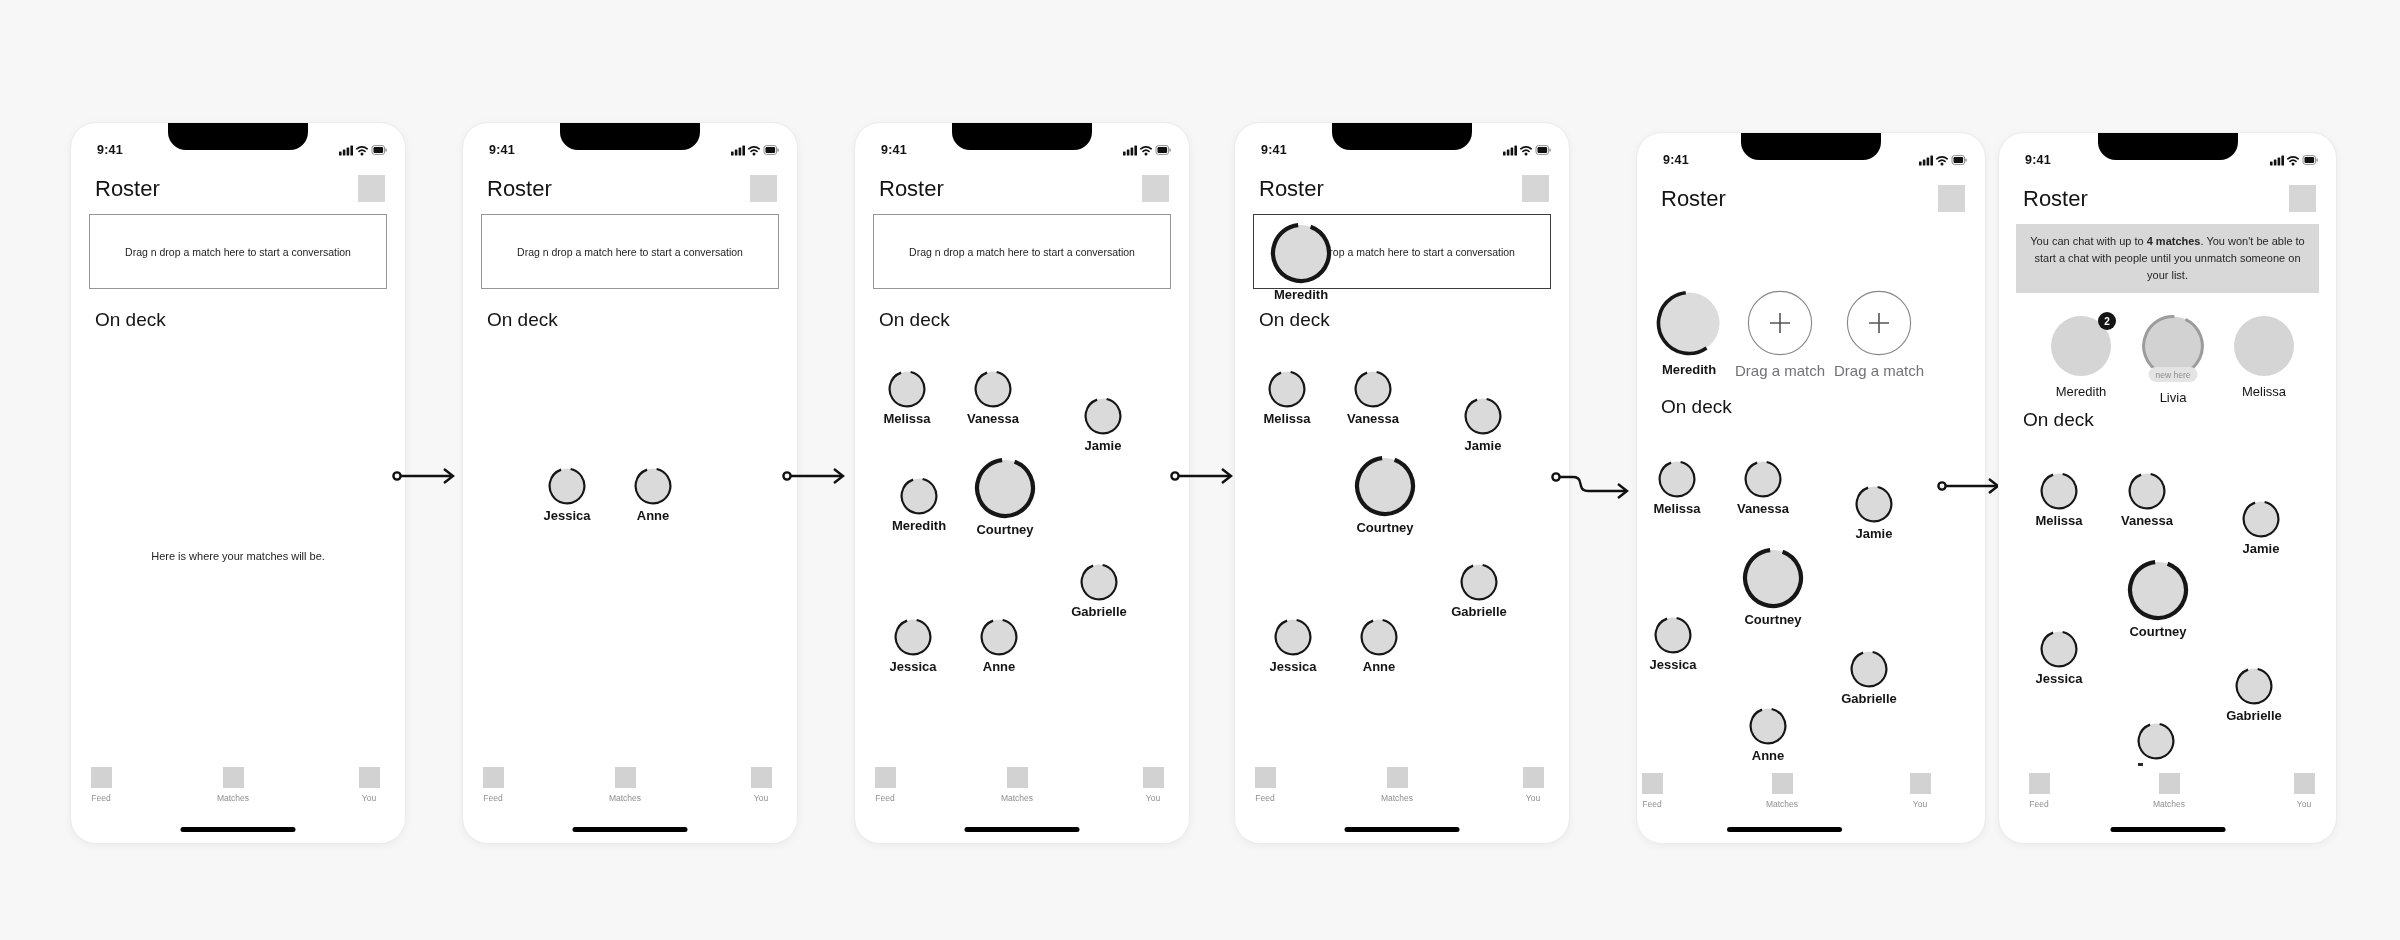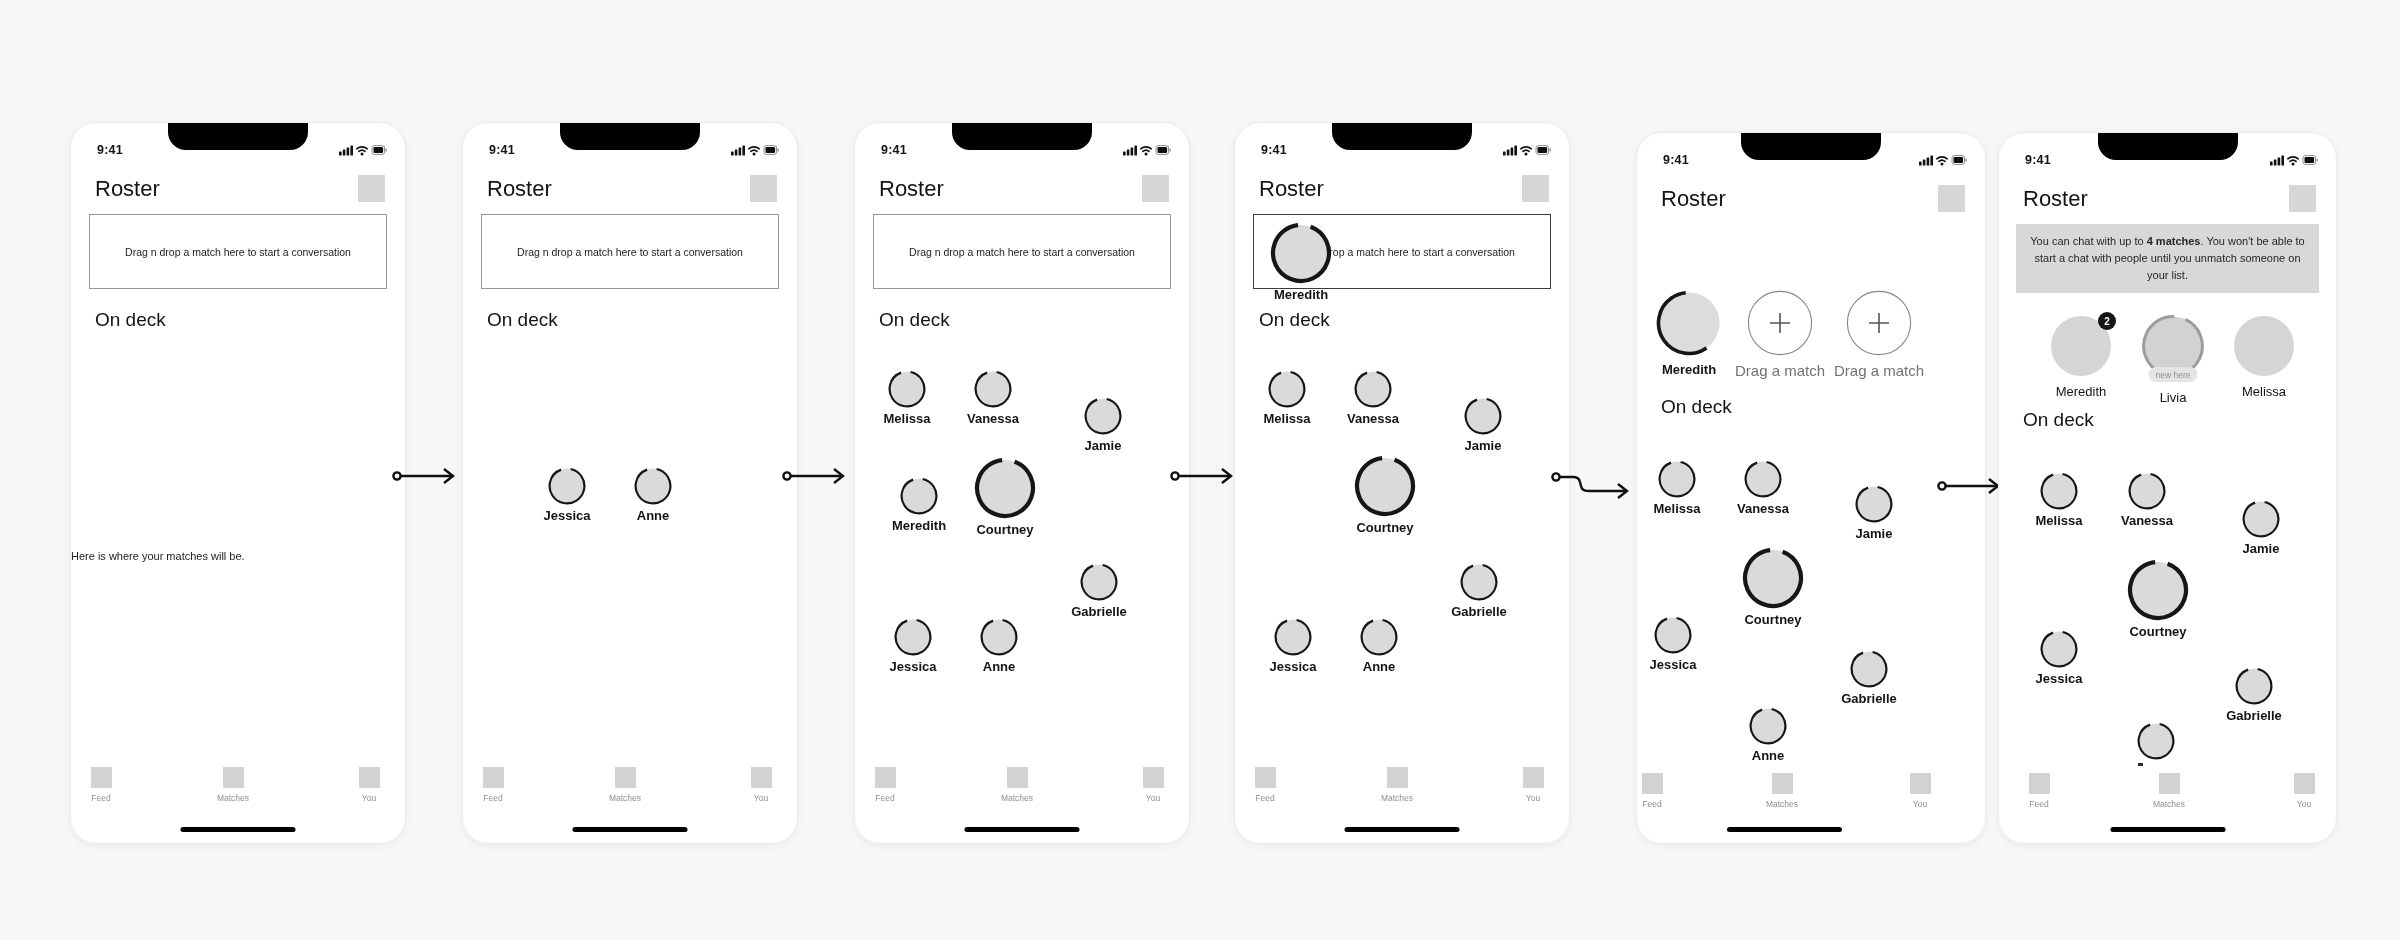--- a/index.html
+++ b/index.html
@@ -11,21 +11,21 @@
          width:140px;height:27px;background:#000;border-radius:0 0 18px 18px;}
   .time{position:absolute;left:26px;top:20px;font-size:12.5px;font-weight:700;letter-spacing:.2px;color:#111;}
   .sic{position:absolute;right:18px;top:21px;}
   .title{position:absolute;left:24px;top:53px;font-size:22px;color:#141414;}
   .sq{position:absolute;right:20px;top:52px;width:27px;height:27px;background:#d6d6d6;}
   .dropzone{position:absolute;left:18px;right:18px;top:91px;height:75px;border:1.5px solid #979797;
             background:#fff;display:flex;align-items:center;justify-content:center;text-align:center;
             font-size:10.5px;color:#1d1d1f;padding:0 12px;box-sizing:border-box;}
   .dz-dark{border-color:#3c3c3c;}
   .ondeck{position:absolute;left:24px;top:186px;font-size:19px;color:#141414;}
-  .empty{position:absolute;left:0;right:0;top:427px;text-align:left;font-size:11px;color:#1d1d1f;}
+  .empty{position:absolute;left:0;right:0;top:427px;text-align:center;font-size:11px;color:#1d1d1f;}
   .banner{position:absolute;left:17px;right:17px;top:91px;background:#d8d8d8;color:#262626;
           font-size:11px;line-height:1.55;text-align:center;padding:9px 14px;box-sizing:border-box;}
   .banner b{font-weight:700;}
   .person{position:absolute;z-index:2;text-align:right;}
   .pname{position:absolute;top:calc(100% + 3px);left:50%;transform:translateX(-50%);
          white-space:nowrap;font-size:13px;font-weight:700;color:#141414;}
   .pname.reg{font-weight:400;}
   .pname.light{font-weight:400;color:#727276;font-size:15px;}
   .ring{display:block;}
   .ring circle{fill:#dadada;stroke:#161616;stroke-width:2.2;stroke-dasharray:99 10;

